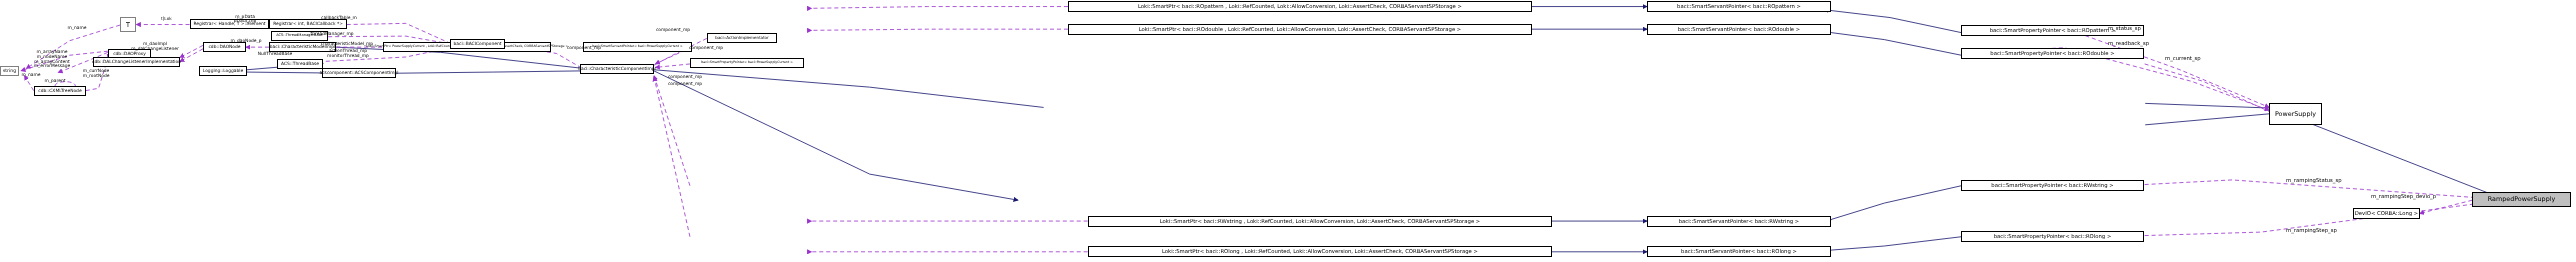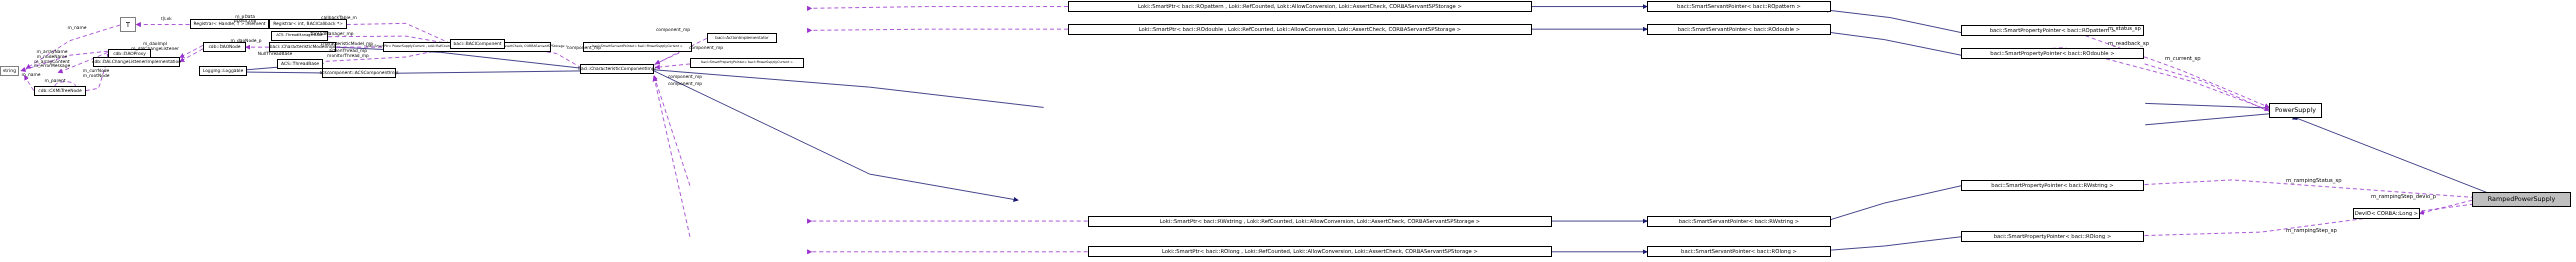--- a/index.html
+++ b/index.html
@@ -163,21 +163,21 @@
       <div class="node" style="left: 322px; top: 68px; width: 74px; height: 10px; font-size: 4.4px;">acscomponent::ACSComponentImpl</div>
       <div class="node thin" style="left: 0px; top: 66px; width: 19px; height: 10px; font-size: 4.6px;">string</div>
       <div class="node" style="left: 34px; top: 86px; width: 52px; height: 10px; font-size: 4.4px;">cdb::CXMLTreeNode</div>
       <div class="node" style="left: 1088px; top: 216px; width: 464px; height: 11px; font-size: 5.3px;">Loki::SmartPtr&lt; baci::RWstring , Loki::RefCounted, Loki::AllowConversion, Loki::AssertCheck, CORBAServantSPStorage &gt;</div>
       <div class="node" style="left: 1647px; top: 216px; width: 184px; height: 11px; font-size: 5.3px;">baci::SmartServantPointer&lt; baci::RWstring &gt;</div>
       <div class="node" style="left: 1961px; top: 180px; width: 183px; height: 11px; font-size: 5.3px;">baci::SmartPropertyPointer&lt; baci::RWstring &gt;</div>
       <div class="node" style="left: 1088px; top: 246px; width: 464px; height: 11px; font-size: 5.3px;">Loki::SmartPtr&lt; baci::ROlong , Loki::RefCounted, Loki::AllowConversion, Loki::AssertCheck, CORBAServantSPStorage &gt;</div>
       <div class="node" style="left: 1647px; top: 246px; width: 184px; height: 11px; font-size: 5.3px;">baci::SmartServantPointer&lt; baci::ROlong &gt;</div>
       <div class="node" style="left: 1961px; top: 231px; width: 183px; height: 11px; font-size: 5.3px;">baci::SmartPropertyPointer&lt; baci::ROlong &gt;</div>
       <div class="node" style="left: 2353px; top: 208px; width: 67px; height: 11px; font-size: 5.3px;">DevIO&lt; CORBA::Long &gt;</div>
-      <div class="node" style="left: 2269px; top: 103px; width: 53px; height: 15px; font-size: 6.4px;">PowerSupply</div>
+      <div class="node" style="left: 2269px; top: 103px; width: 53px; height: 22px; font-size: 6.4px;">PowerSupply</div>
       <div class="node grey" style="left: 2472px; top: 192px; width: 99px; height: 15px; font-size: 6.4px;">RampedPowerSupply</div>
     </div>
   <div id="labels">
       <div class="edge-label" style="left: 161px; top: 17.4px; font-size: 4.3px; text-align: left;">t[Lok</div>
       <div class="edge-label" style="left: 245px; top: 14.5px; font-size: 4.4px; text-align: center; transform: translateX(-50%);">m_pData
 pData_mp</div>
       <div class="edge-label" style="left: 339px; top: 16px; font-size: 4.4px; text-align: center; transform: translateX(-50%);">callbackTable_m</div>
       <div class="edge-label" style="left: 332px; top: 32px; font-size: 4.4px; text-align: center; transform: translateX(-50%);">threadManager_mp</div>
       <div class="edge-label" style="left: 347px; top: 42px; font-size: 4.4px; text-align: center; transform: translateX(-50%);">characteristicModel_mp</div>
       <div class="edge-label" style="left: 348px; top: 49px; font-size: 4.4px; text-align: center; transform: translateX(-50%);">actionThread_mp

